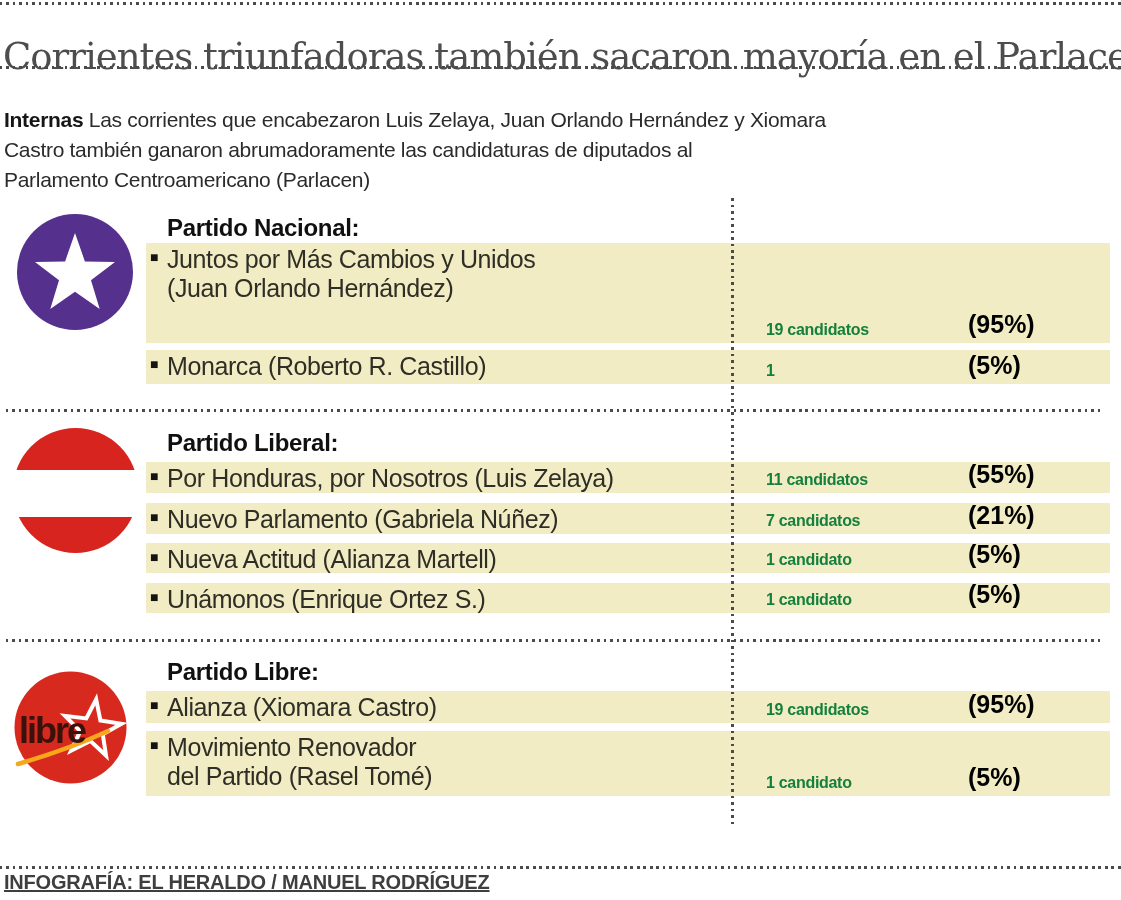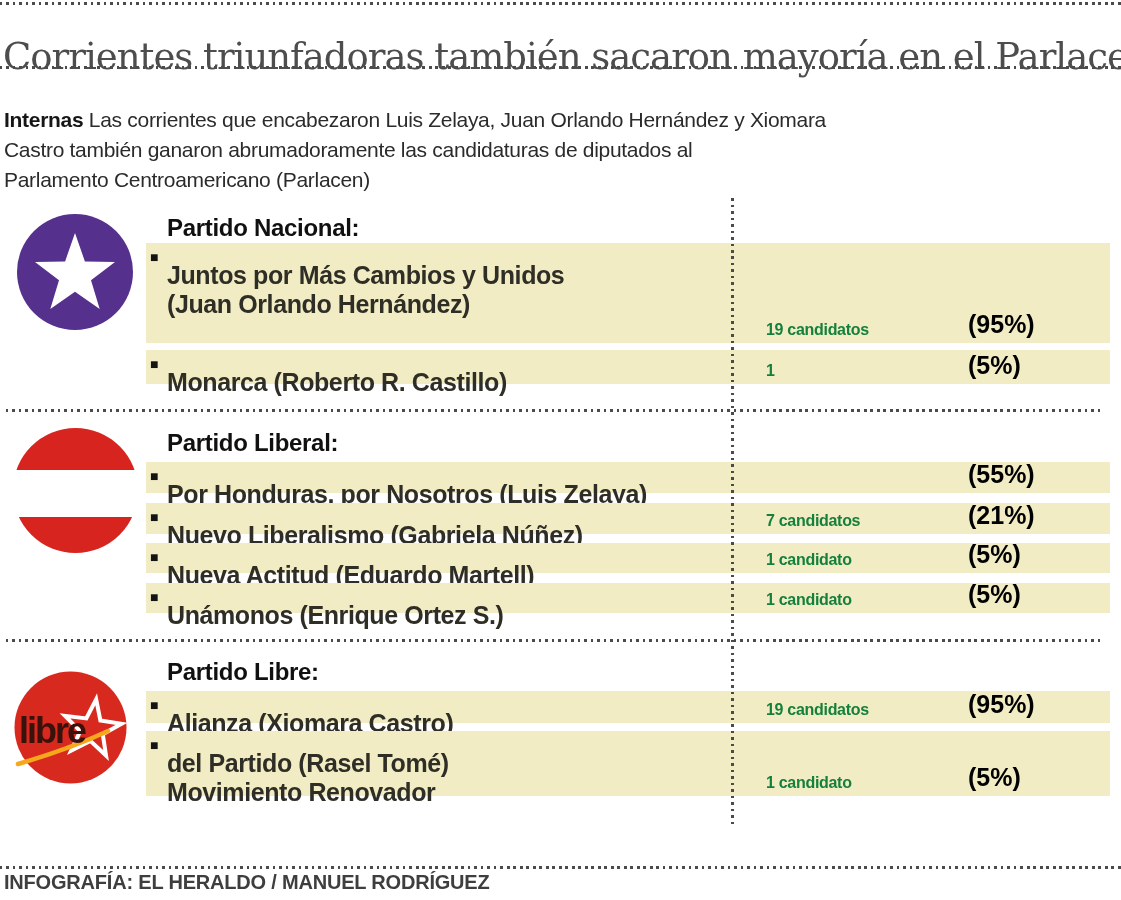--- a/index.html
+++ b/index.html
@@ -40,22 +40,22 @@
   #h-liberal{top:429px;}
   #h-libre{top:658px;}
 
   .row{
     position:absolute;left:146px;width:964px;background:#f1ecc3;
   }
   .row .bullet{
     position:absolute;left:4px;top:7px;font-size:14px;color:#141414;line-height:14px;
   }
   .row .name{
-    position:absolute;left:21px;top:18px;
-    font-size:25px;line-height:29px;font-weight:bold;color:#2f2e26;letter-spacing:-0.4px;white-space:nowrap;
+    position:absolute;left:21px;top:2px;
+    font-size:25px;line-height:29px;font-weight:normal;color:#2f2e26;letter-spacing:-0.4px;white-space:nowrap;
   }
   .row .count{
     position:absolute;left:620px;bottom:4px;
     font-size:16px;font-weight:bold;color:#15803d;letter-spacing:-0.3px;white-space:nowrap;
   }
   .row .pct{
     position:absolute;left:822px;bottom:4px;
     font-size:25px;font-weight:bold;color:#000000;white-space:nowrap;
   }
   #row-n1{top:243px;height:100px;}
@@ -70,21 +70,21 @@
   .logo{position:absolute;}
   #logo-nacional{left:15px;top:212px;width:120px;height:120px;}
   #logo-liberal{
     left:13px;top:428px;width:125px;height:125px;border-radius:50%;
     background:linear-gradient(to bottom,#d7241e 0%,#d7241e 34%,#ffffff 34%,#ffffff 71%,#d7241e 71%,#d7241e 100%);
   }
   #logo-libre{left:12px;top:669px;width:117px;height:117px;}
 
   #footer-credit{
     position:absolute;left:4px;top:871px;
-    font-size:20px;font-weight:bold;color:#3e3e3e;letter-spacing:-0.2px;white-space:nowrap;
+    font-size:20px;font-weight:bold;color:#3e3e3e;letter-spacing:-0.2px;white-space:nowrap;text-decoration:underline;
   }
 </style>
 </head>
 <body>
 
 <div id="canvas">
 
   <div class="dotline-h" id="top-rule"></div>
 
   <h1 id="page-title">Corrientes triunfadoras también sacaron mayoría en el Parlacen</h1>
@@ -123,36 +123,37 @@
 
   <div class="logo" id="logo-liberal"></div>
 
   <div class="party-heading" id="h-liberal">Partido Liberal:</div>
 
   <div class="row" id="row-l1">
     <span class="bullet">■</span>
     <div class="name">
       <span style="display:block">Por Honduras, por Nosotros (Luis Zelaya)</span>
     </div>
+    <span class="count">11 candidatos</span>
     <span class="pct">(55%)</span>
   </div>
 
   <div class="row" id="row-l2">
     <span class="bullet">■</span>
     <div class="name">
-      <span style="display:block">Nuevo Liberalismo (Gabriela Núñez)</span>
+      <span style="display:block">Nuevo Parlamento (Gabriela Núñez)</span>
     </div>
     <span class="count">7 candidatos</span>
     <span class="pct">(21%)</span>
   </div>
 
   <div class="row" id="row-l3">
     <span class="bullet">■</span>
     <div class="name">
-      <span style="display:block">Nueva Actitud (Eduardo Martell)</span>
+      <span style="display:block">Nueva Actitud (Alianza Martell)</span>
     </div>
     <span class="count">1 candidato</span>
     <span class="pct">(5%)</span>
   </div>
 
   <div class="row" id="row-l4">
     <span class="bullet">■</span>
     <div class="name">
       <span style="display:block">Unámonos (Enrique Ortez S.)</span>
     </div>
@@ -176,22 +177,22 @@
     <div class="name">
       <span style="display:block">Alianza (Xiomara Castro)</span>
     </div>
     <span class="count">19 candidatos</span>
     <span class="pct">(95%)</span>
   </div>
 
   <div class="row" id="row-b2">
     <span class="bullet">■</span>
     <div class="name">
+      <span style="display:block">Movimiento Renovador</span>
       <span style="display:block">del Partido (Rasel Tomé)</span>
-      <span style="display:block">Movimiento Renovador</span>
     </div>
     <span class="count">1 candidato</span>
     <span class="pct">(5%)</span>
   </div>
 
   <div class="dotline-v" id="col-divider"></div>
 
   <div class="dotline-h" id="footer-rule"></div>
   <div id="footer-credit">INFOGRAFÍA: EL HERALDO / MANUEL RODRÍGUEZ</div>
 

